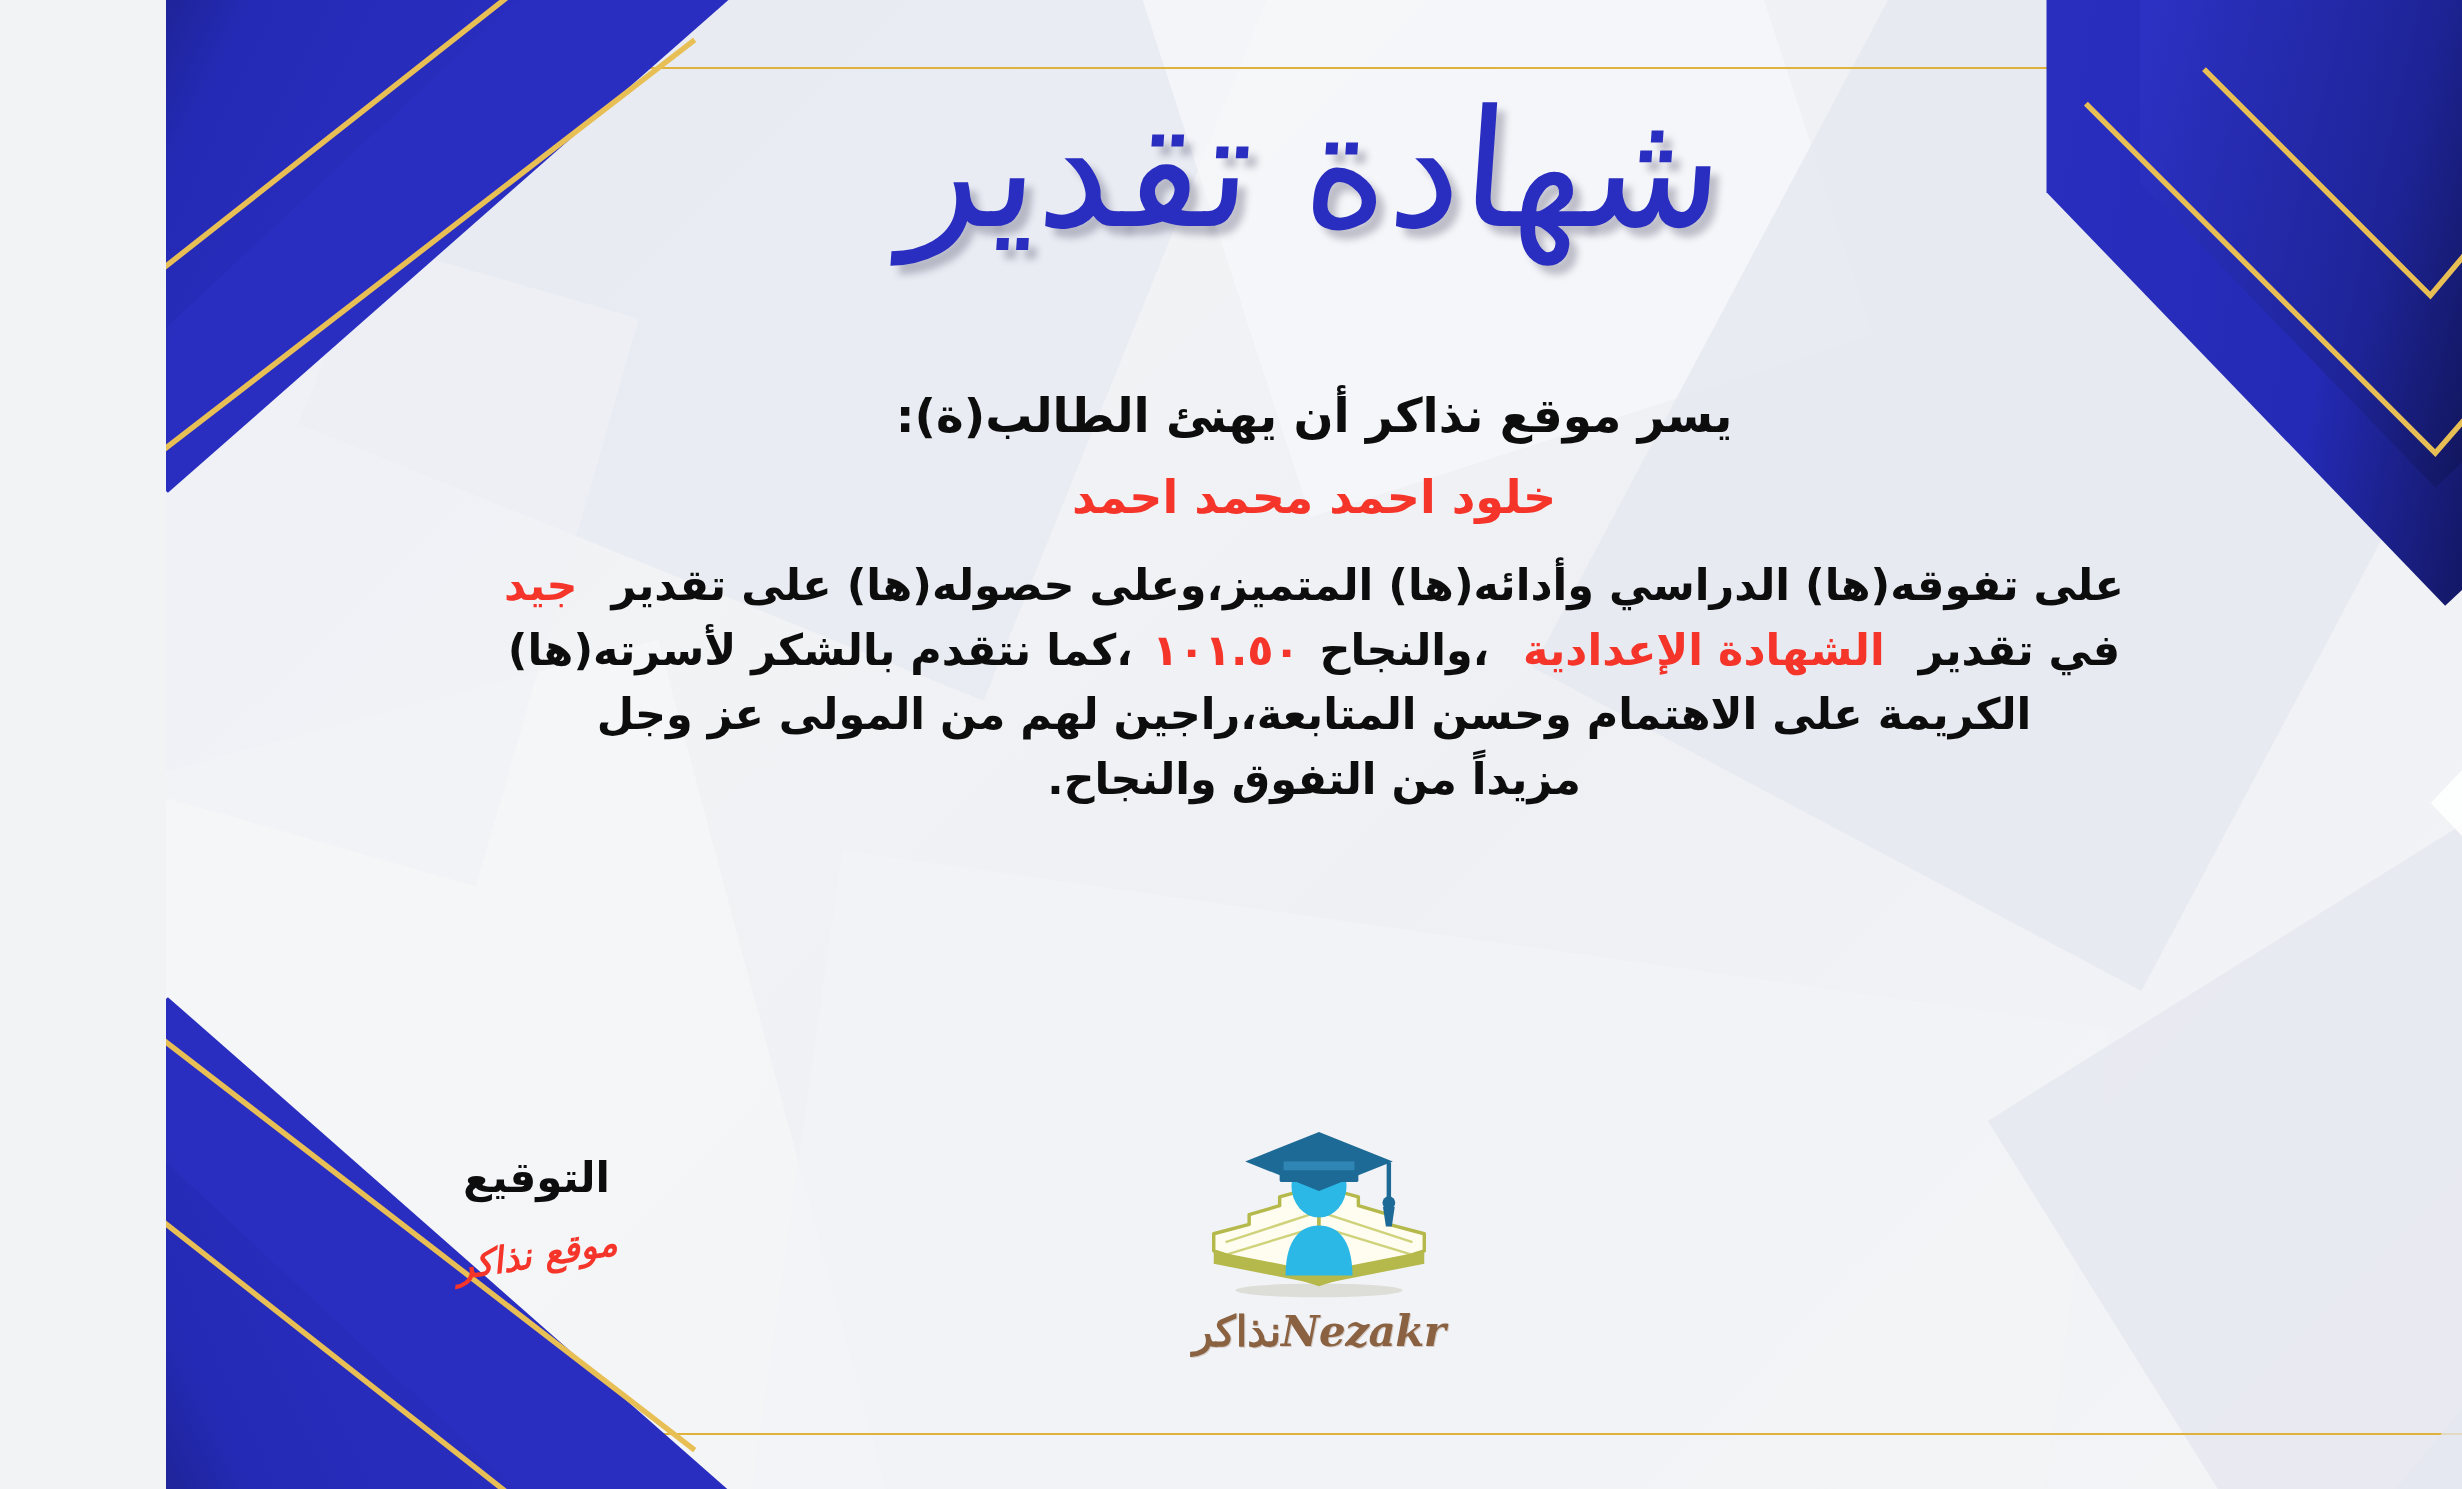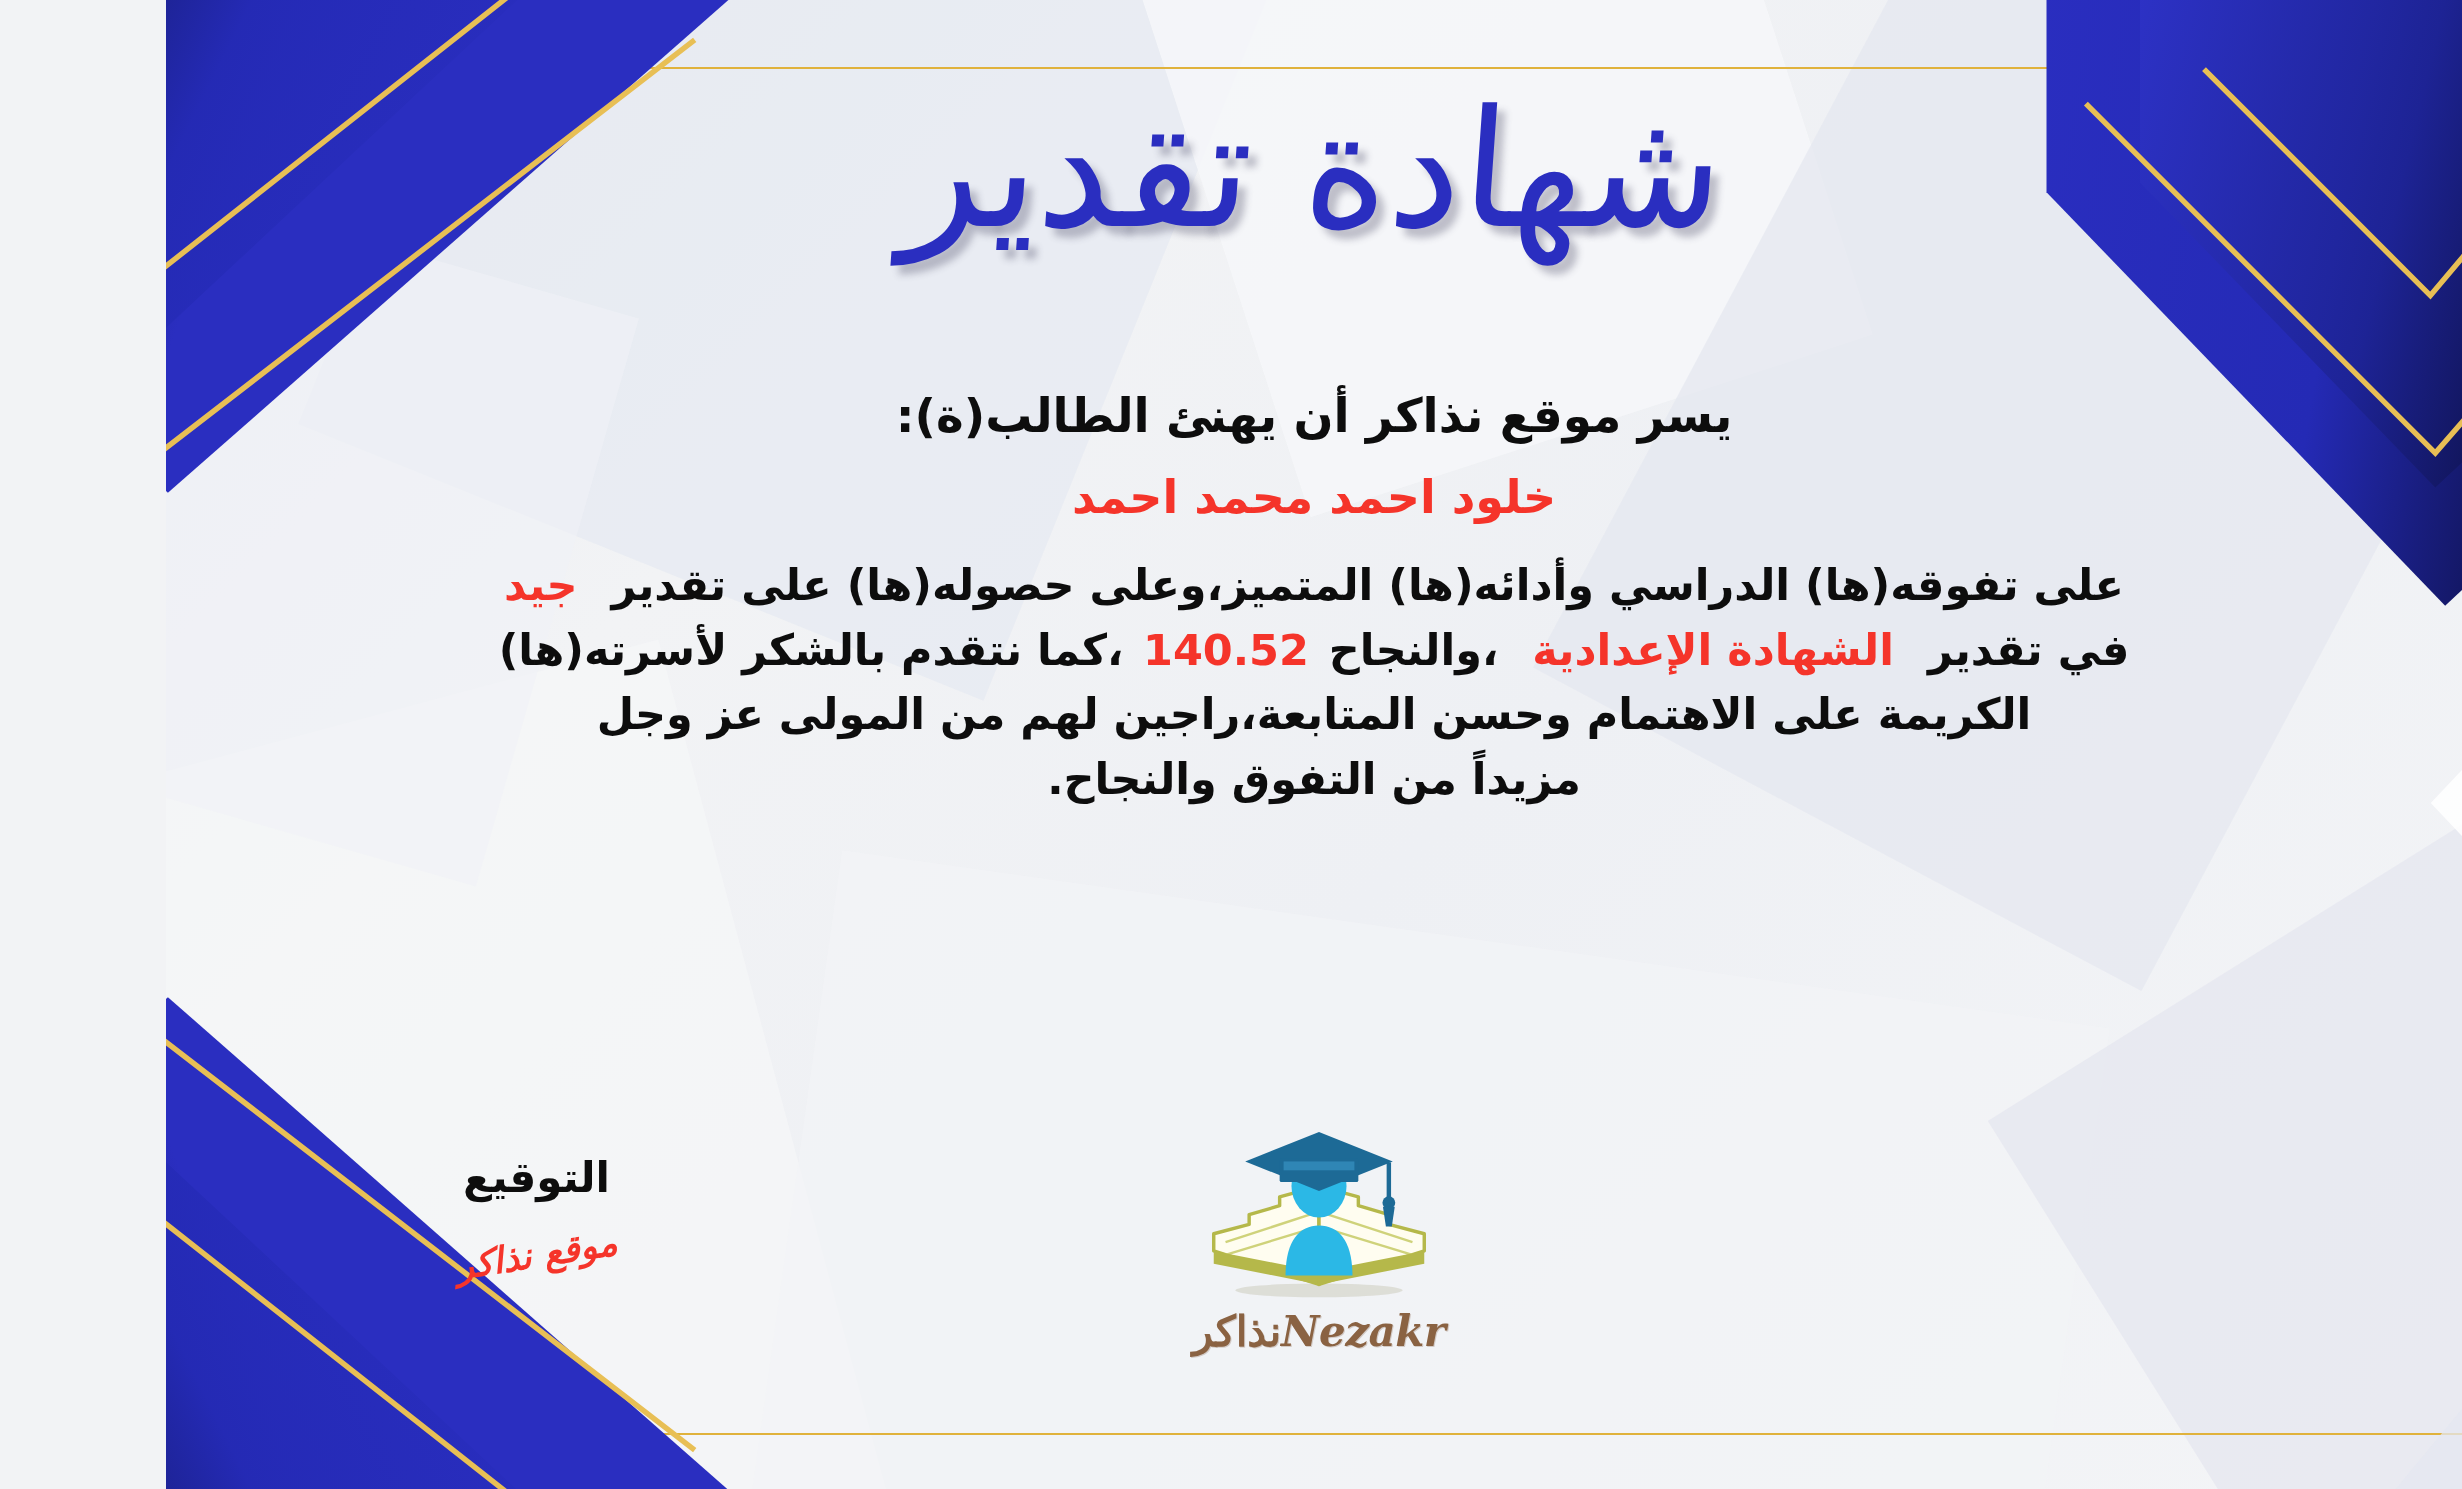--- a/index.html
+++ b/index.html
@@ -221,21 +221,21 @@
 
     <div class="line intro">يسر موقع نذاكر أن يهنئ الطالب(ة):</div>
 
     <div class="name">خلود احمد محمد احمد</div>
 
     <div class="line para">
       <span>على تفوقه(ها) الدراسي وأدائه(ها) المتميز،وعلى حصوله(ها) على تقدير</span><span class="sp"></span><span class="hl">جيد</span>
     </div>
 
     <div class="line para">
-      <span>في تقدير</span><span class="sp"></span><span class="hl">الشهادة الإعدادية</span><span class="sp"></span><span>،والنجاح</span><span class="sp-sm"></span><span class="hl">140.52</span><span class="sp-sm"></span><span>،كما نتقدم بالشكر لأسرته(ها)</span>
+      <span>في تقدير</span><span class="sp"></span><span class="hl">الشهادة الإعدادية</span><span class="sp"></span><span>،والنجاح</span><span class="sp-sm"></span><span class="hl">١٠١.٥٠</span><span class="sp-sm"></span><span>،كما نتقدم بالشكر لأسرته(ها)</span>
     </div>
 
     <div class="line para">الكريمة على الاهتمام وحسن المتابعة،راجين لهم من المولى عز وجل</div>
 
     <div class="line para">مزيداً من التفوق والنجاح.</div>
   </div>
 
   <div class="sig-block">
     <div class="sig-label">التوقيع</div>
     <div class="sig-mark">موقع نذاكر</div>

